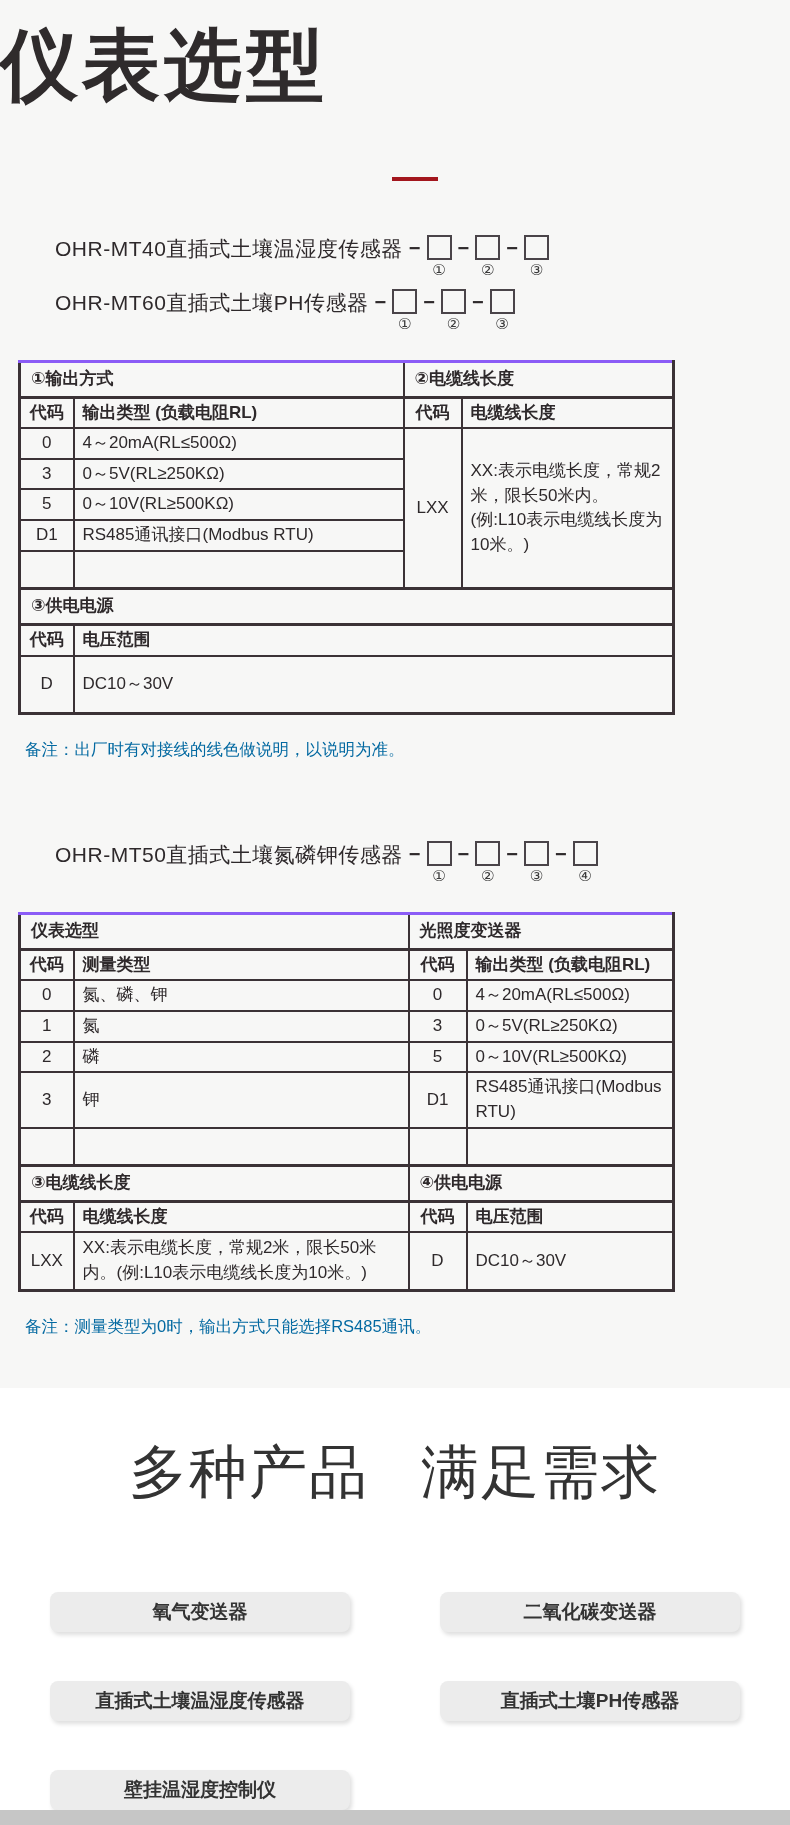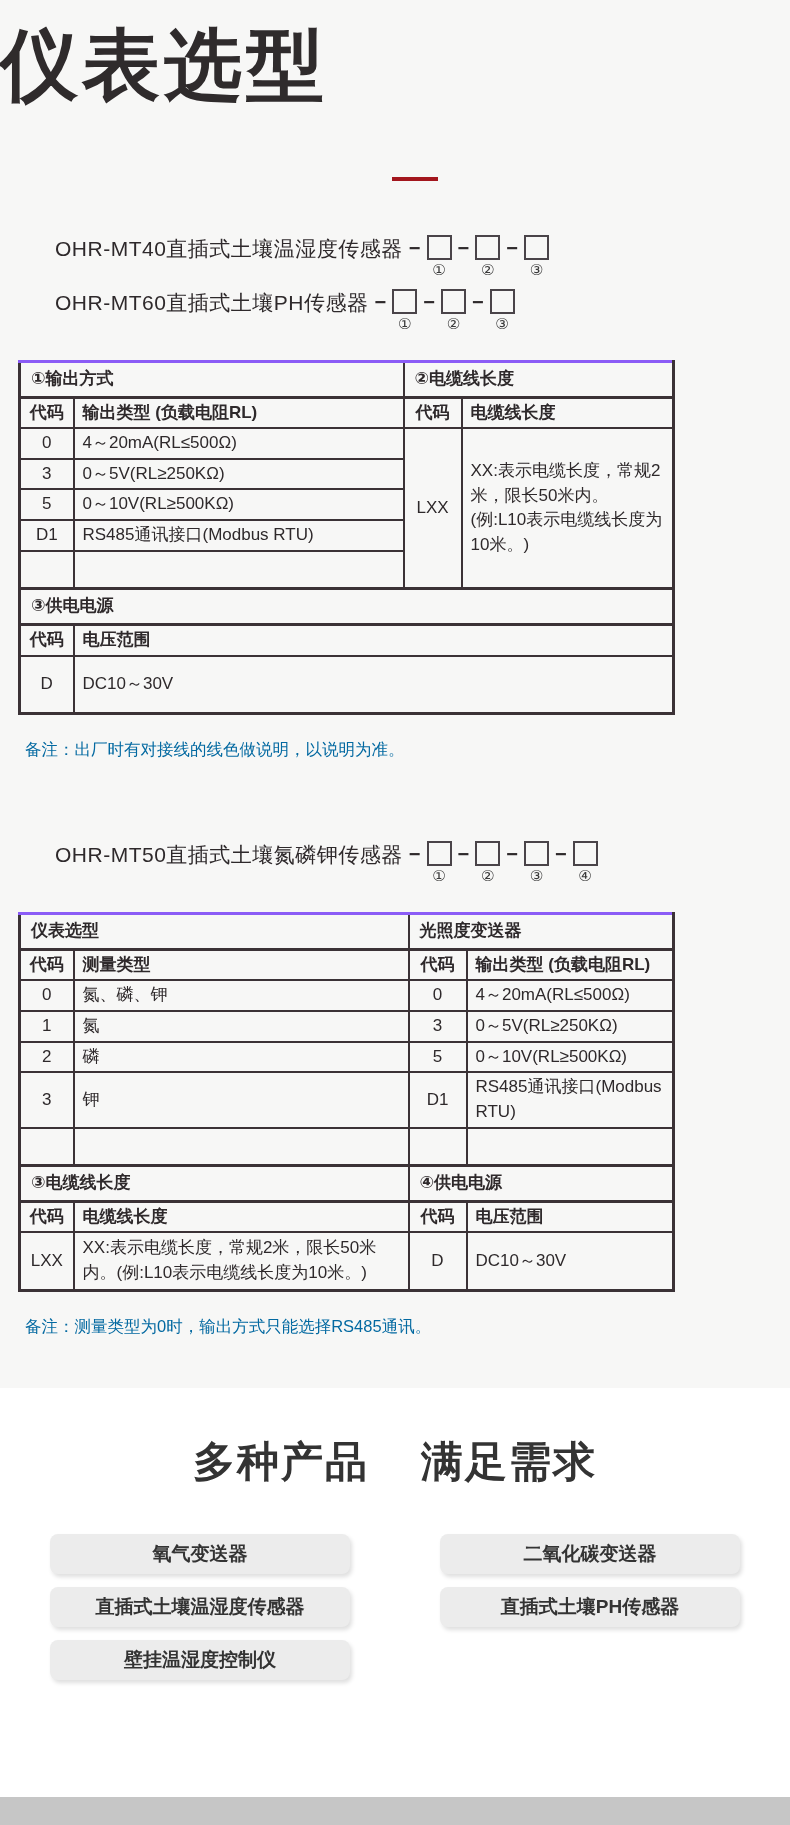--- a/index.html
+++ b/index.html
@@ -34,30 +34,30 @@
   td.desc { padding-left:10px; }
   tr.filler td { height:38px; }
   td.tall { height:58px; vertical-align:top; padding-top:4px;margin-left:10px; }
   table.spec tr:first-child td { border-top:3px solid #8b5cf6; }
   table.spec td:first-child { border-left:3px solid #3b3236; }
   table.spec td.last-col { border-right:3px solid #3b3236; }
   table.spec tr.bottom td { border-bottom:3px solid #3b3236; }
   .note { margin:24px 0 0 25px; font-size:16.5px; color:#0369a1; }
   .showcase { background:#ffffff; flex:1; padding-top:46px; }
   .showcase-heading { display:flex; justify-content:center; gap:52px; }
-  .showcase-heading span { font-size:42px; font-weight:700; color:#333333; letter-spacing:2px; }
+  .showcase-heading span { font-size:58px; font-weight:400; color:#333333; letter-spacing:2px; }
   .product-grid {
     margin:44px auto 0; width:690px;
     display:grid; grid-template-columns:300px 300px; column-gap:90px; row-gap:13px;
   }
   .product-btn {
     height:40px; background:#ececec; border:none; border-radius:8px;
     font-family:inherit; font-size:19px; font-weight:700; color:#333333;
     box-shadow:2px 3px 4px rgba(0,0,0,0.13); cursor:pointer;
-    display:flex; align-items:center; justify-content:center;
+    display:flex; align-items:center; justify-content:center;margin-top:36px;
   }
   .footer-strip { height:28px; background:#c6c6c6; flex:none; }
 </style>
 </head>
 <body>
 
 <div class="doc">
 
   <div class="page-title">仪表选型</div>
   <div class="red-rule"></div>

